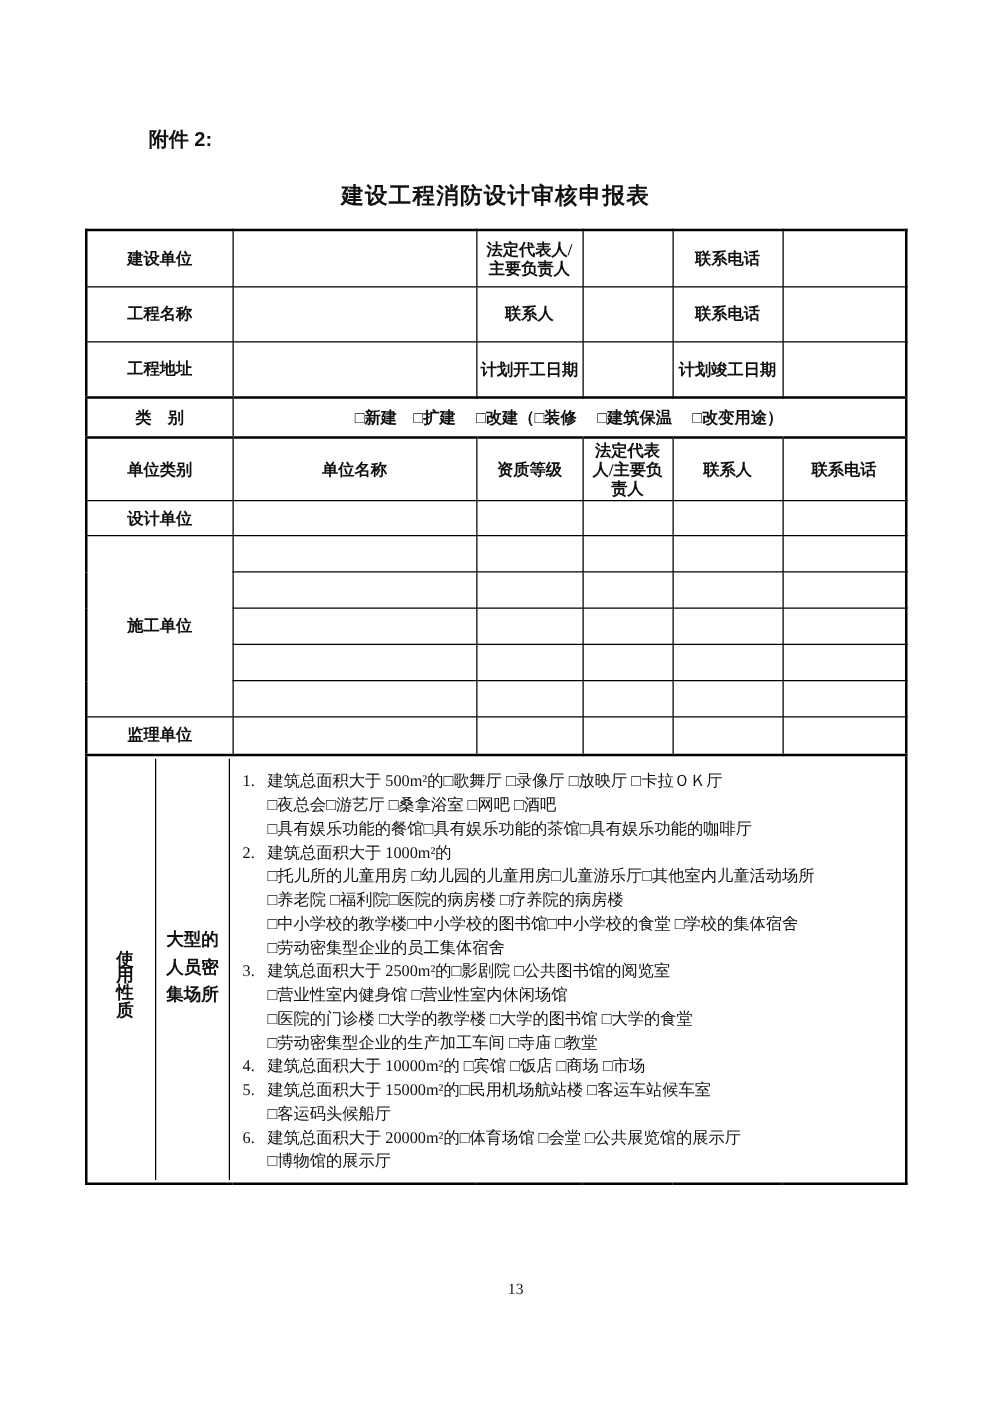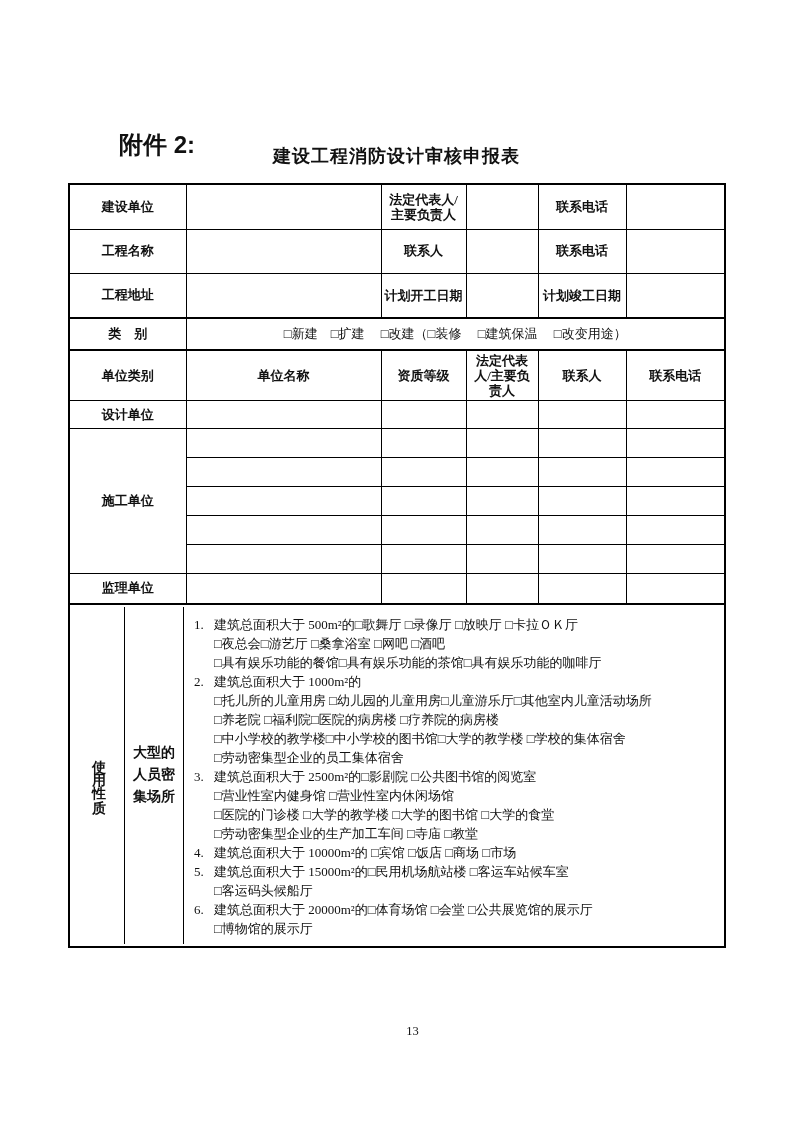--- a/index.html
+++ b/index.html
@@ -6,21 +6,21 @@
   html, body { background: #ffffff; }
   body {
     width: 793px; height: 1122px;
     position: relative;
     font-family: "Liberation Serif", "DejaVu Serif", serif;
     color: #111;
   }
   .attachment {
     position: absolute; left: 119px; top: 102px;
     font-family: "Liberation Sans", "DejaVu Sans", sans-serif;
-    font-size: 24px; font-weight: bold; margin-top: 27px;
+    font-size: 16px; font-weight: bold;
   }
   .title {
     position: absolute; left: 0; top: 144px; width: 793px;
     text-align: center;
     font-family: "Liberation Sans", "DejaVu Sans", sans-serif;
     font-size: 18px; font-weight: bold; letter-spacing: 1px;
   }
   table.form {
     position: absolute; left: 68px; top: 183px;
     width: 656px;
@@ -40,21 +40,21 @@
   tr.h45 > td { height: 45px; }
   tr.h44 > td { height: 44px; }
   tr.h32 > td { height: 32px; }
   tr.h37 > td { height: 37px; }
   tr.h28 > td { height: 28px; }
   tr.h29 > td { height: 29px; }
   tr.h30 > td { height: 30px; }
   td.lab { font-weight: bold; font-size: 14px; }
   td.sm  { font-weight: bold; font-size: 12px; line-height: 15px; }
   td.hd  { font-weight: bold; font-size: 13px; line-height: 15px; }
-  td.opts { font-size: 13.5px; font-weight: normal; text-align: center; margin-top: 28px; }
+  td.opts { font-size: 13.5px; font-weight: bold; text-align: center; margin-top: 28px; }
   
   td.usage-cell { padding: 0; }
   .usage-wrap { display: flex; align-items: stretch; min-height: 322px; }
   .usage-col-a {
     width: 52px; flex: none;
     border-right: 1px solid #000;
     display: flex; align-items: center; justify-content: center;
   }
   .usage-col-a .vert {
     writing-mode: vertical-lr; text-orientation: upright;
@@ -203,21 +203,21 @@
                 <div class="u-line">□具有娱乐功能的餐馆□具有娱乐功能的茶馆□具有娱乐功能的咖啡厅</div>
               </div>
             </div>
 
             <div class="u-item">
               <span class="u-num">2.</span>
               <div class="u-lines">
                 <div class="u-line">建筑总面积大于 1000m²的</div>
                 <div class="u-line">□托儿所的儿童用房 □幼儿园的儿童用房□儿童游乐厅□其他室内儿童活动场所</div>
                 <div class="u-line">□养老院 □福利院□医院的病房楼 □疗养院的病房楼</div>
-                <div class="u-line">□中小学校的教学楼□中小学校的图书馆□大学的教学楼 □学校的集体宿舍</div>
+                <div class="u-line">□中小学校的教学楼□中小学校的图书馆□中小学校的食堂 □学校的集体宿舍</div>
                 <div class="u-line">□劳动密集型企业的员工集体宿舍</div>
               </div>
             </div>
 
             <div class="u-item">
               <span class="u-num">3.</span>
               <div class="u-lines">
                 <div class="u-line">建筑总面积大于 2500m²的□影剧院 □公共图书馆的阅览室</div>
                 <div class="u-line">□营业性室内健身馆 □营业性室内休闲场馆</div>
                 <div class="u-line">□医院的门诊楼 □大学的教学楼 □大学的图书馆 □大学的食堂</div>

